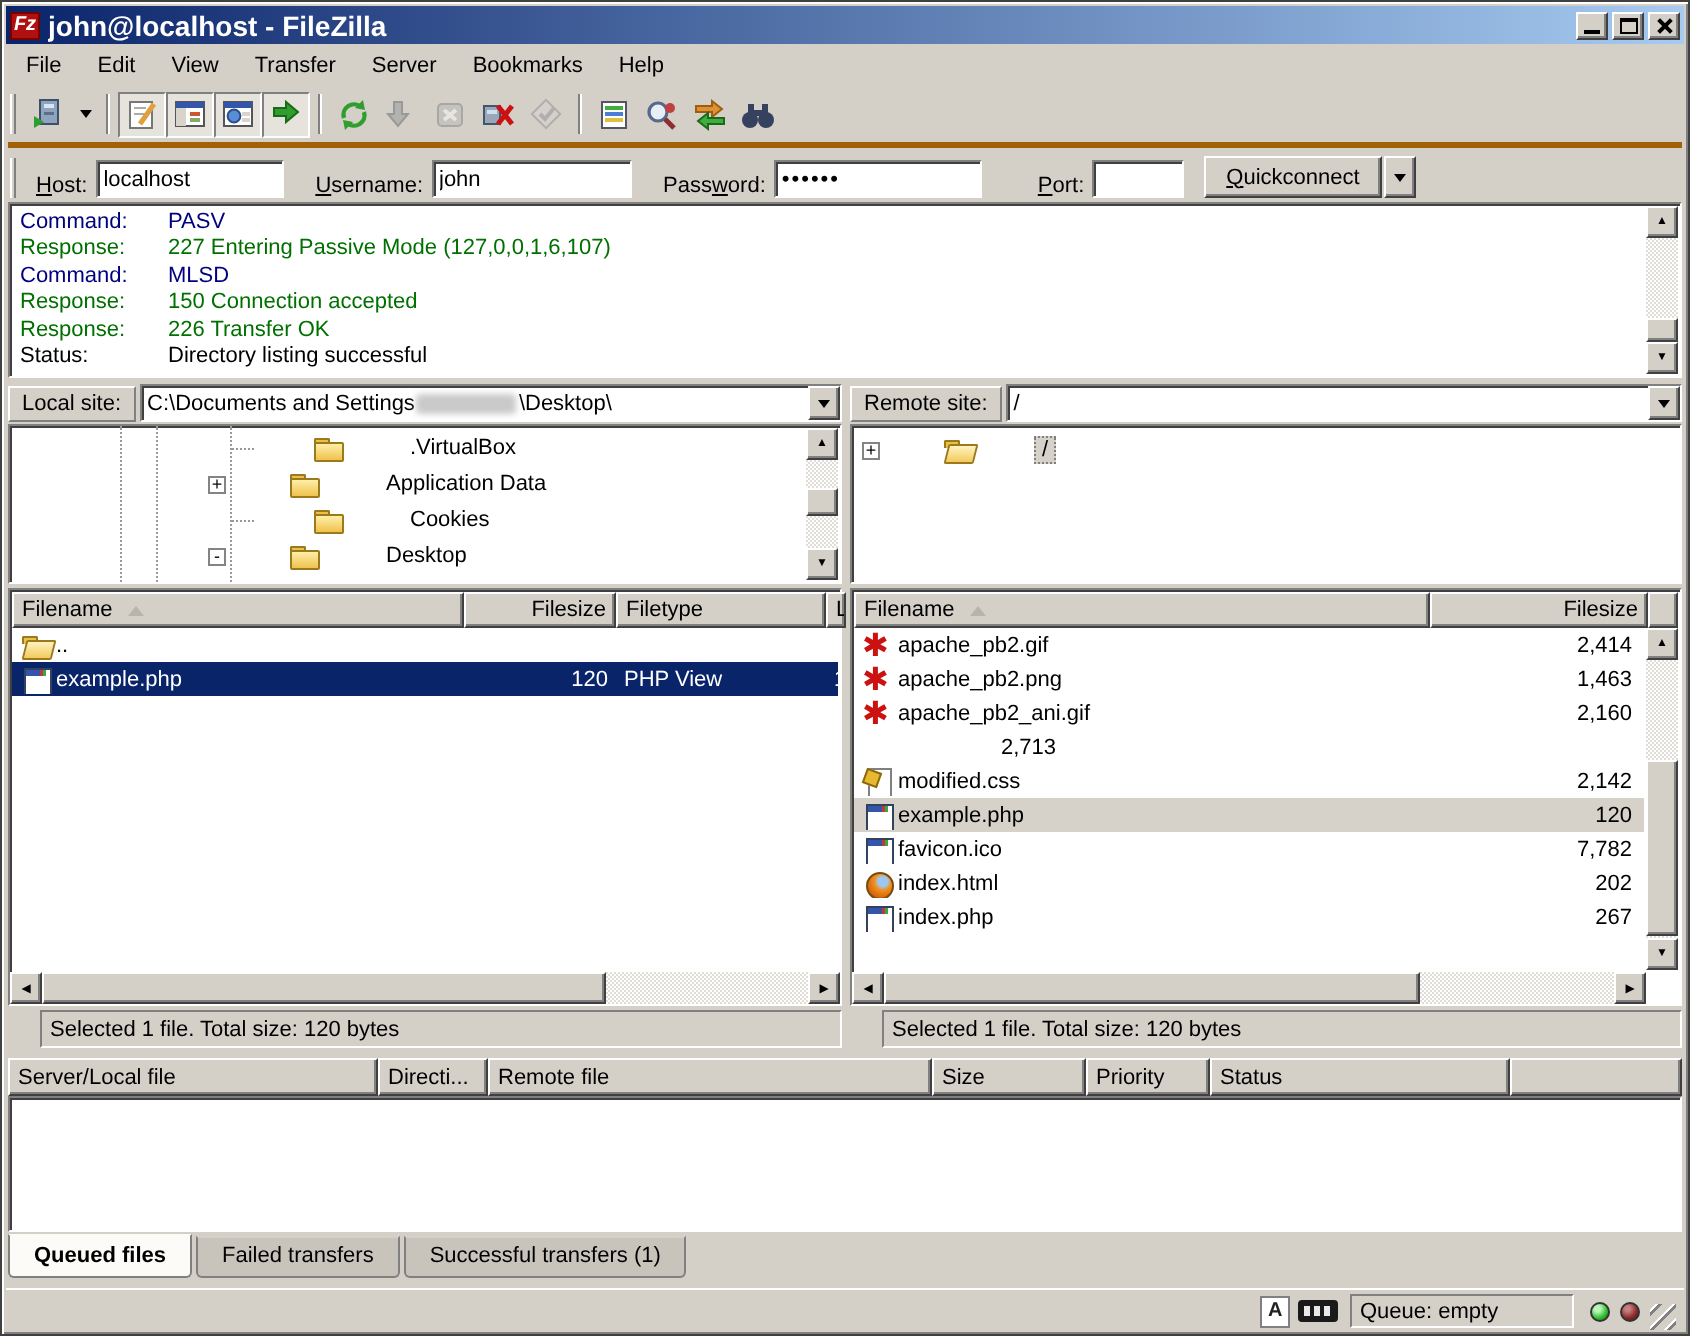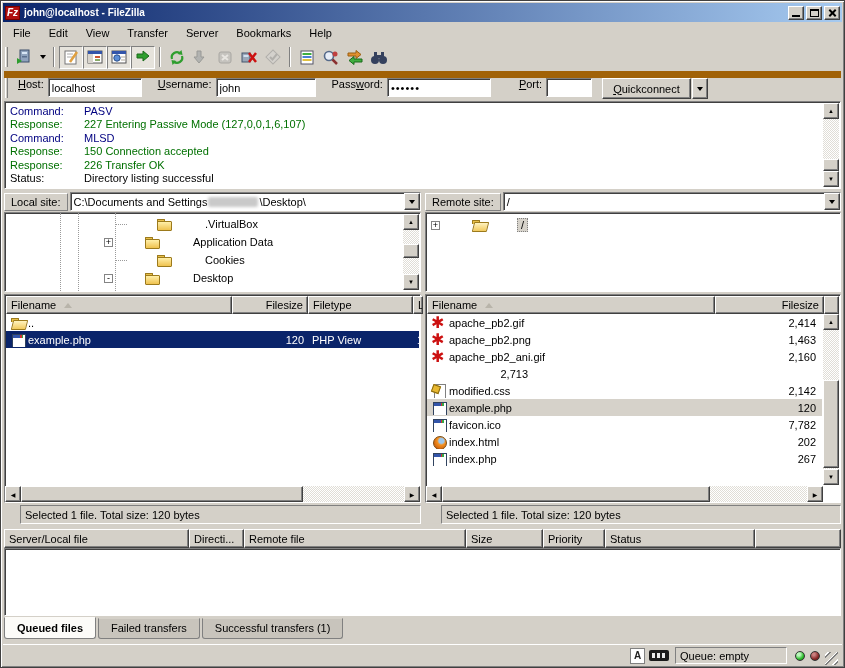--- a/index.html
+++ b/index.html
@@ -11,21 +11,21 @@
 
   
   .sunken{border:1px solid;border-color:#808080 #fff #fff #808080;box-shadow:inset 1px 1px 0 #404040;background:#fff;}
   .raised{border:1px solid;border-color:#fff #404040 #404040 #fff;box-shadow:inset -1px -1px 0 #808080;background:#D4D0C8;}
 
   
   .titlebar{top:2px;left:2px;right:2px;height:19px;display:flex;align-items:center;padding:0 2px;
     background:linear-gradient(to right,#0A246A,#A6CAF0);}
   .fz-logo{width:15px;height:14px;background:#B01010;border:1px solid #700;color:#fff;
     font-weight:bold;font-style:italic;font-size:10px;line-height:12px;text-align:center;margin-right:4px;flex:none;}
-  .title-text{color:#fff;font-weight:bold;font-size:10px;flex:1;white-space:nowrap;overflow:hidden;}
+  .title-text{color:#fff;font-weight:bold;font-size:14px;flex:1;white-space:nowrap;overflow:hidden;}
   .win-btn{width:16px;height:14px;margin-left:2px;position:relative;flex:none;}
   .glyph-min{position:absolute;left:3px;bottom:2px;width:8px;height:2px;background:#000;}
   .glyph-max{position:absolute;left:3px;top:2px;width:9px;height:8px;border:1px solid #000;border-top-width:2px;}
   .glyph-x1,.glyph-x2{position:absolute;left:3px;top:5px;width:9px;height:2px;background:#000;}
   .glyph-x1{transform:rotate(45deg);} .glyph-x2{transform:rotate(-45deg);}
 
   
   .menubar{top:22px;left:3px;right:3px;height:20px;display:flex;align-items:center;}
   .menu-item{padding:2px 9px;cursor:default;}
 
@@ -33,21 +33,21 @@
   .toolbar{top:43px;left:3px;right:3px;height:26px;display:flex;align-items:center;}
   .gripper{width:3px;height:20px;border-left:1px solid #fff;border-right:1px solid #808080;margin:0 4px 0 1px;flex:none;}
   .tb-sep{width:2px;height:20px;border-left:1px solid #808080;border-right:1px solid #fff;margin:0 4px;flex:none;}
   .tb-btn{width:24px;height:23px;display:flex;align-items:center;justify-content:center;border:1px solid transparent;flex:none;}
   .tb-btn.pressed{border-color:#808080 #fff #fff #808080;background:#E6E3DC;}
   .tb-btn.disabled{opacity:.45;filter:grayscale(.9);}
   .tb-drop{width:13px;height:23px;display:flex;align-items:center;justify-content:center;flex:none;}
   .caret-down{width:0;height:0;border-left:3px solid transparent;border-right:3px solid transparent;border-top:4px solid #000;}
 
   
-  .quickbar{top:70px;left:3px;right:3px;height:28px;display:flex;align-items:flex-start;border-top:7px solid #a16207;}
+  .quickbar{top:70px;left:3px;right:3px;height:28px;display:flex;align-items:flex-end;border-top:3px solid #a16207;}
   .qc-label{margin:0 4px 0 6px;white-space:nowrap;}
   .qc-input{height:19px;padding:1px 3px;font-family:"Liberation Sans",sans-serif;font-size:11px;
     border:1px solid;border-color:#808080 #fff #fff #808080;box-shadow:inset 1px 1px 0 #404040;background:#fff;}
   .qc-btn{height:21px;padding:1px 10px;font-size:11px;background:#D4D0C8;
     border:1px solid;border-color:#fff #404040 #404040 #fff;box-shadow:inset -1px -1px 0 #808080;margin-left:10px;}
   .qc-drop{width:16px;height:21px;display:flex;align-items:center;justify-content:center;background:#D4D0C8;
     border:1px solid;border-color:#fff #404040 #404040 #fff;box-shadow:inset -1px -1px 0 #808080;margin-left:1px;}
   u{text-decoration:underline;}
 
   

